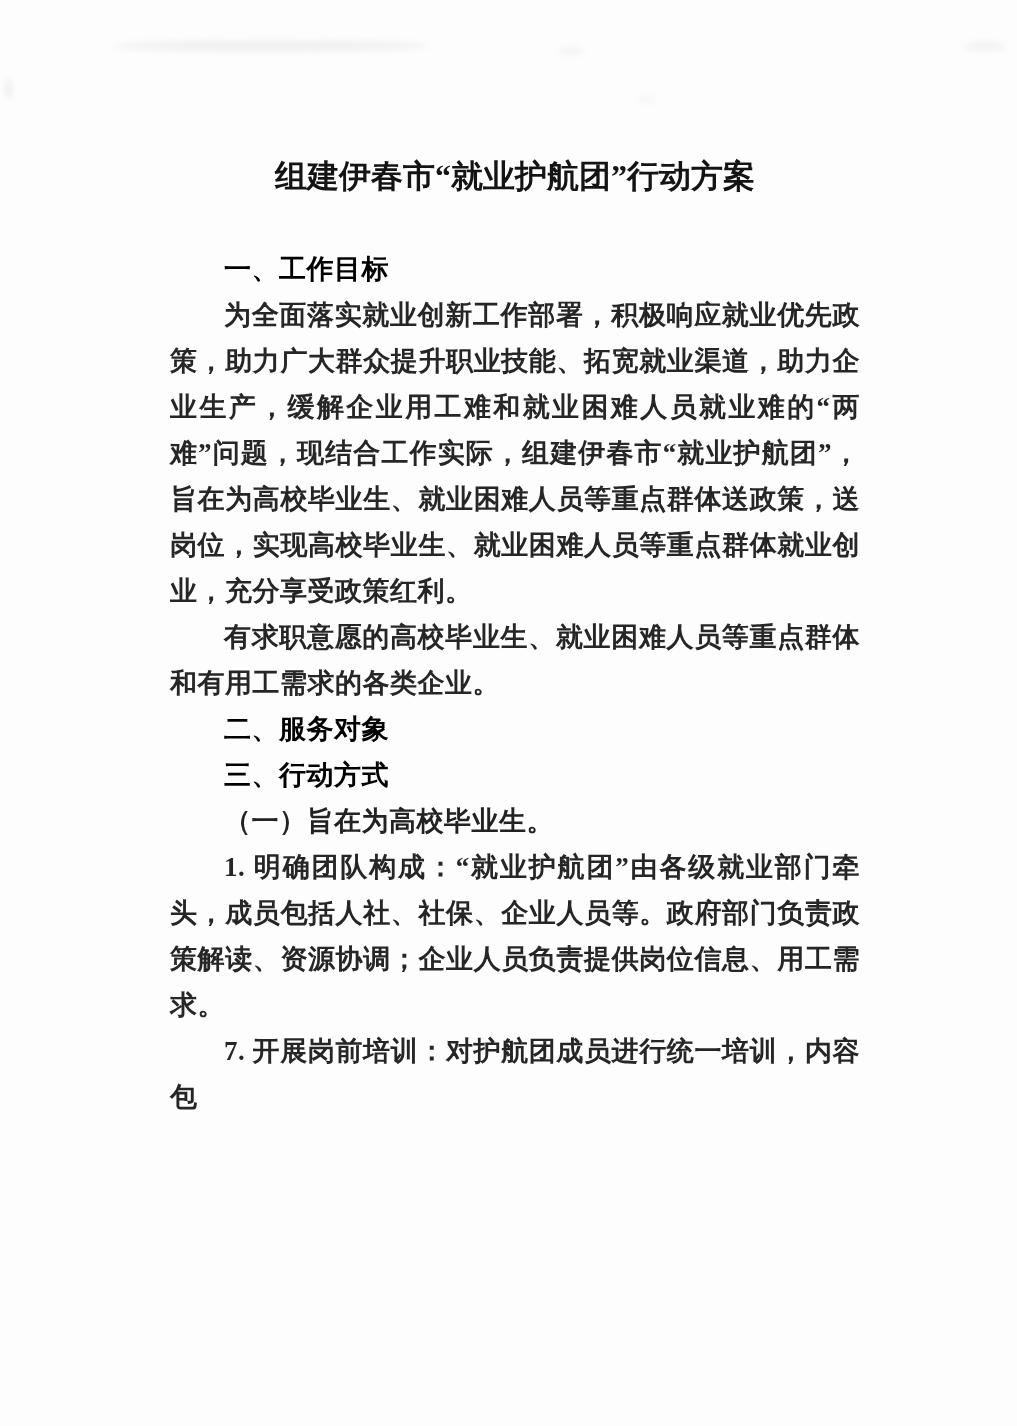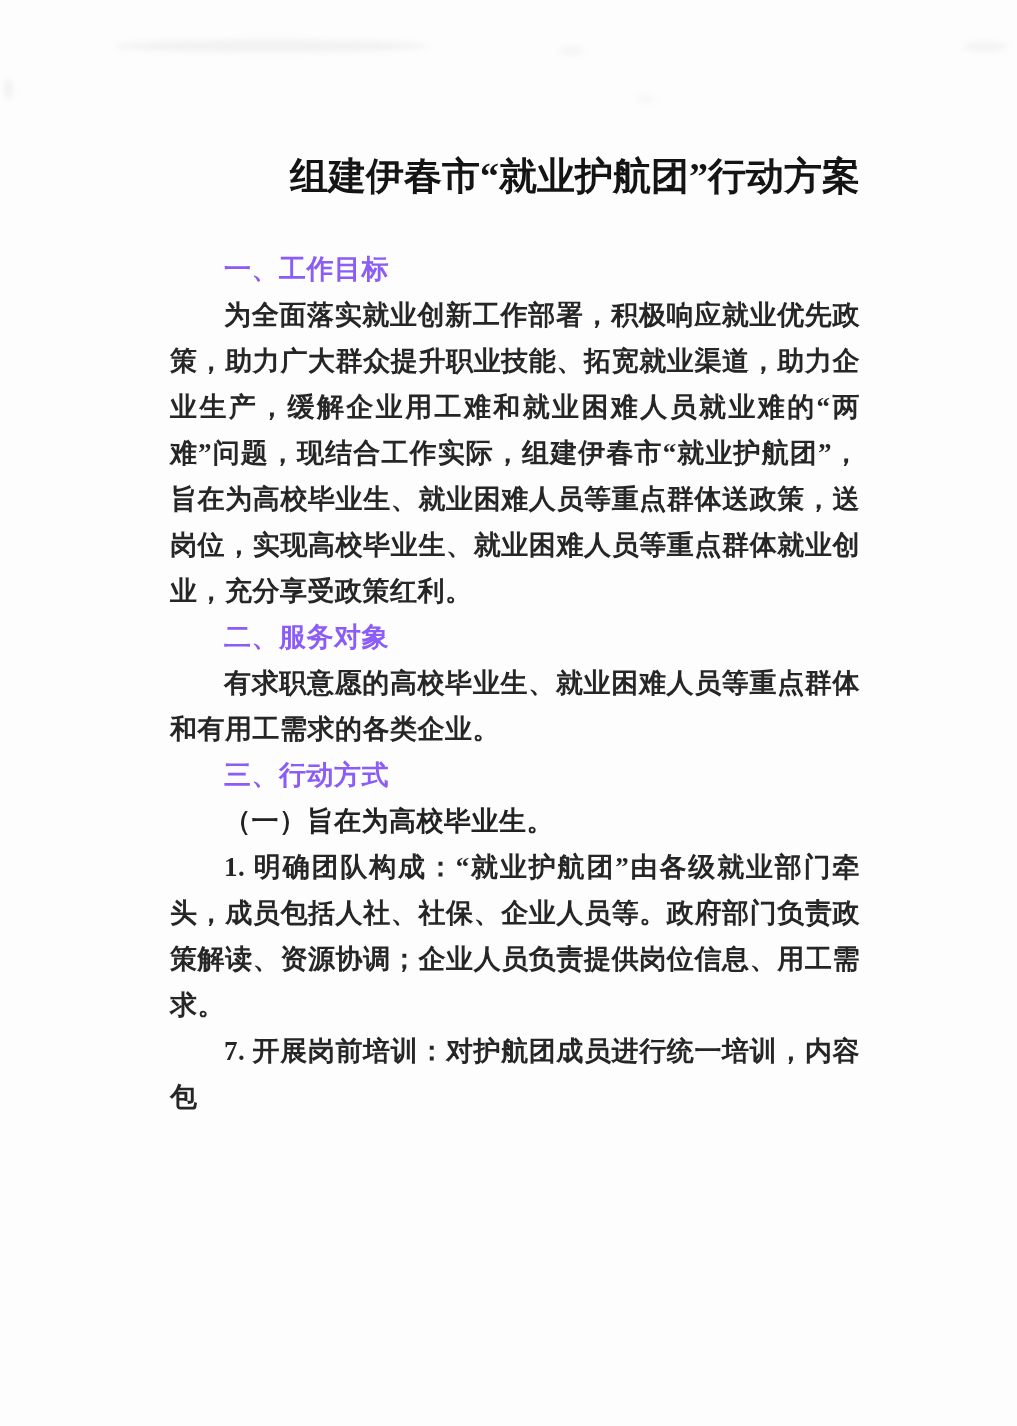--- a/index.html
+++ b/index.html
@@ -34,39 +34,39 @@
   .content {
     position: absolute;
     left: 170px;
     top: 152px;
     width: 690px;
   }
   .doc-title {
     margin: 0 0 46px 0;
     font-family: "Liberation Serif", serif;
     font-weight: 700;
-    font-size: 38px;
+    font-size: 32px;
     line-height: 48px;
-    text-align: right;
+    text-align: center;
     color: #141414;
     letter-spacing: 0px;
   }
   .block {
     margin: 0;
     font-size: 27px;
     line-height: 46px;
     letter-spacing: 0.5px;
     text-align: justify;
     text-indent: 2em;
     color: #262626;
   }
   .block.heading {
     font-family: "Liberation Sans", sans-serif;
     font-weight: 700;
-    color: #8b5cf6;
+    color: #000000;
   }
   .block.subheading {
     font-family: "Liberation Serif", serif;
     font-weight: 600;
     color: #222222;
   }
   .block.body {
     font-family: "Liberation Serif", serif;
     font-weight: 700;
   }
@@ -80,22 +80,22 @@
   <div class="artifact a2"></div>
   <div class="artifact a3"></div>
   <div class="artifact a4"></div>
   <div class="artifact a5"></div>
 
   <div class="content">
     <h1 class="doc-title">组建伊春市“就业护航团”行动方案</h1>
     <div id="blocks">
         <div class="block heading">一、工作目标</div>
         <div class="block body">为全面落实就业创新工作部署，积极响应就业优先政策，助力广大群众提升职业技能、拓宽就业渠道，助力企业生产，缓解企业用工难和就业困难人员就业难的“两难”问题，现结合工作实际，组建伊春市“就业护航团”，旨在为高校毕业生、就业困难人员等重点群体送政策，送岗位，实现高校毕业生、就业困难人员等重点群体就业创业，充分享受政策红利。</div>
+        <div class="block body">有求职意愿的高校毕业生、就业困难人员等重点群体和有用工需求的各类企业。</div>
         <div class="block heading">二、服务对象</div>
-        <div class="block body">有求职意愿的高校毕业生、就业困难人员等重点群体和有用工需求的各类企业。</div>
         <div class="block heading">三、行动方式</div>
         <div class="block subheading">（一）旨在为高校毕业生。</div>
         <div class="block body">1. 明确团队构成：“就业护航团”由各级就业部门牵头，成员包括人社、社保、企业人员等。政府部门负责政策解读、资源协调；企业人员负责提供岗位信息、用工需求。</div>
         <div class="block body">7. 开展岗前培训：对护航团成员进行统一培训，内容包</div>
       </div>
   </div>
 
 </div>
 
 </body></html>

